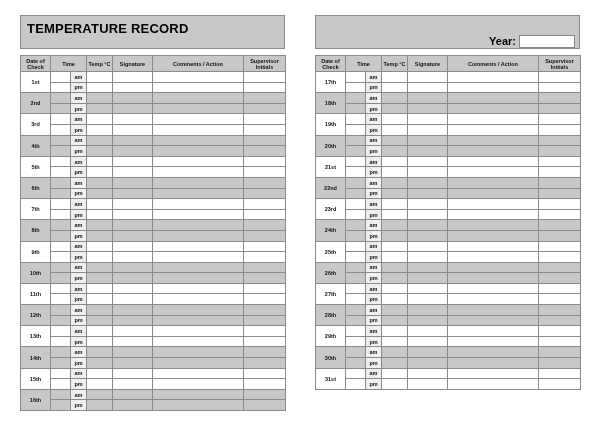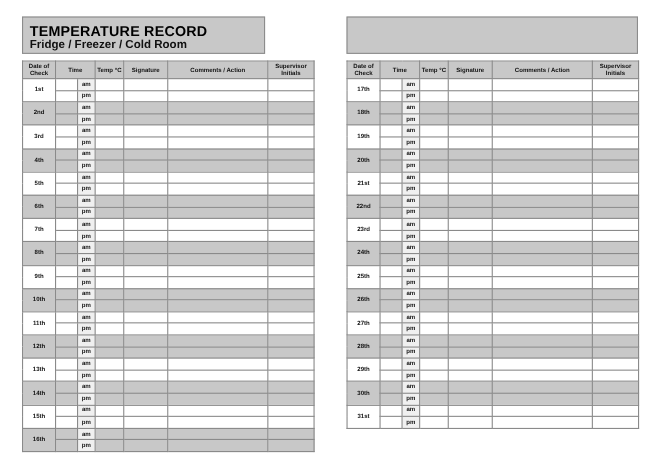--- a/index.html
+++ b/index.html
@@ -1,20 +1,20 @@
 <!DOCTYPE html>
 <html><head>
 <meta charset="utf-8">
 <style>
   html, body { margin:0; padding:0; background:#ffffff; }
   body { width:600px; height:424px; position:relative; overflow:hidden;
          font-family:"Liberation Sans", sans-serif; }
 
   .panel { position:absolute; }
-  #left-panel { left:20px; top:15px; width:221px; }
+  #left-panel { left:20px; top:15px; width:265px; }
   #right-panel { left:315px; top:15px; width:265px; }
 
   .header {
     height:34px; background:#c8c8c8; border:1px solid #8c8c8c;
     box-sizing:border-box; position:relative;
   }
   .title {
     position:absolute; left:6px; top:5px; font-size:13px; font-weight:bold;
     color:#000; letter-spacing:0.2px;
   }
@@ -46,21 +46,20 @@
   td.ampm { font-weight:bold; font-size:5.5px; background:#f0f0f0 !important; }
   tr.shaded td { background:#c8c8c8; }
   tr.plain td { background:#ffffff; }
 </style>
 </head>
 <body>
 
 <div class="panel" id="left-panel">
   <div class="header">
     <div class="title">TEMPERATURE RECORD</div>
-    <div class="subtitle">Fridge / Freezer / Cold Room</div>
   </div>
   <table class="rec" id="left-table">
     <colgroup>
       <col style="width:30px">
         <col style="width:20px">
         <col style="width:16px">
         <col style="width:26px">
       <col style="width:40px">
         <col style="width:91px">
         <col style="width:42px">
@@ -347,20 +346,24 @@
           <td></td>
           <td></td>
           <td></td>
         </tr>
       </tbody>
   </table>
 </div>
 
 <div class="panel" id="right-panel">
   <div class="header">
+    <div class="field-row" style="top:18px;">
+      <span class="field-label">Year:</span>
+      <div class="field-input"></div>
+    </div>
   </div>
   <table class="rec" id="right-table">
     <colgroup>
       <col style="width:30px">
         <col style="width:20px">
         <col style="width:16px">
         <col style="width:26px">
       <col style="width:40px">
         <col style="width:91px">
         <col style="width:42px">

